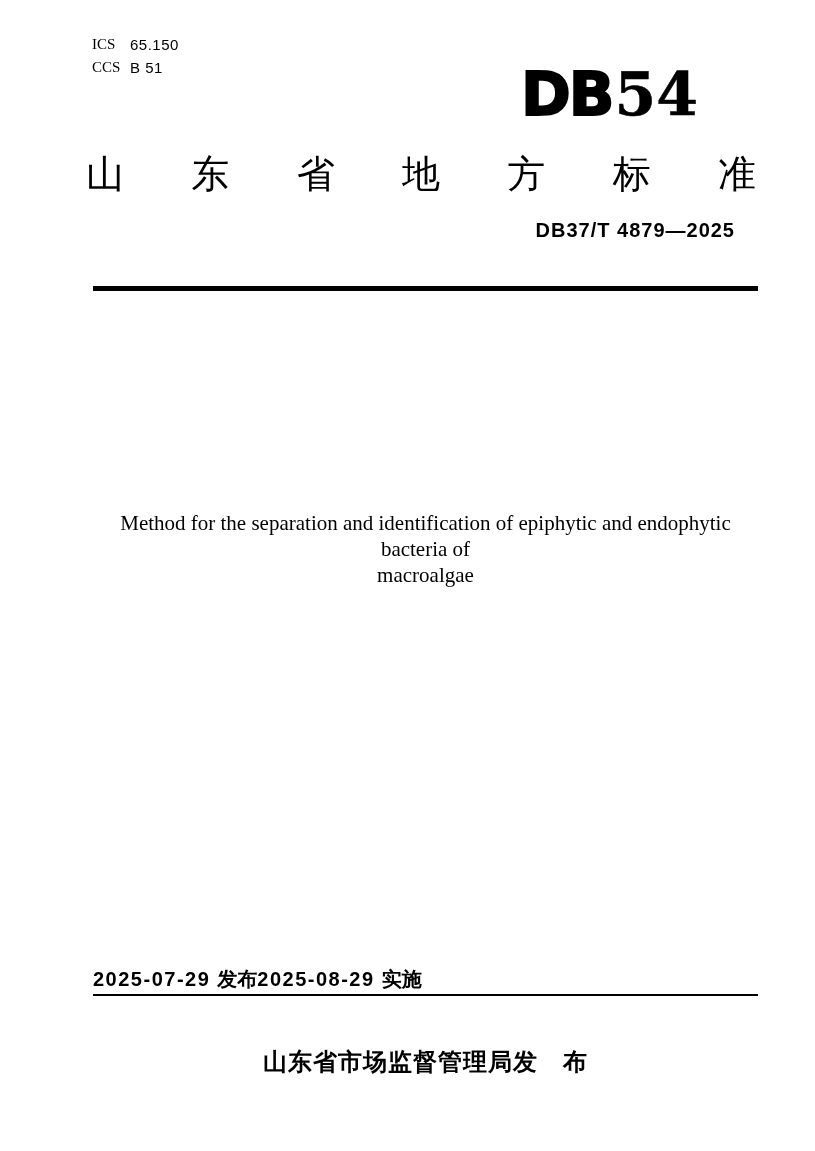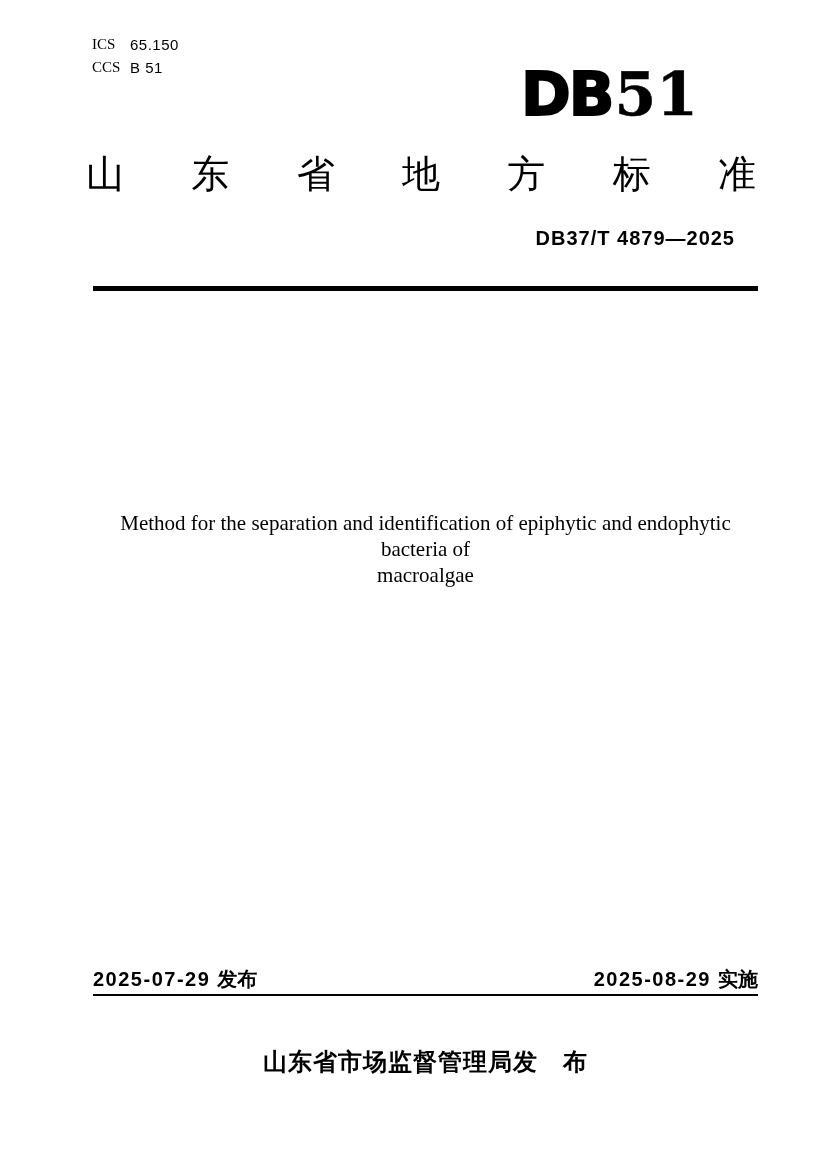--- a/index.html
+++ b/index.html
@@ -30,39 +30,39 @@
   }
   
   .category-row {
     position:absolute; left:86px; top:152px; width:670px;
     display:flex; justify-content:space-between;
     font-size:38px; font-weight:500; line-height:1.2;
   }
   
   .std-number {
     position:absolute; top:219px; right:80px;
-    font-size:20px; font-weight:600; letter-spacing:1px; white-space:nowrap;margin-top:8px;
+    font-size:20px; font-weight:600; letter-spacing:1px; white-space:nowrap;
   }
   
   .rule-thick { position:absolute; left:93px; top:286px; width:665px; height:5px; background:#000; }
   .rule-thin  { position:absolute; left:93px; top:994px; width:665px; height:2px; background:#000; }
   
   .doc-title {
     position:absolute; left:93px; top:436px; width:665px;
     text-align:center; font-size:37px; font-weight:700; white-space:nowrap;
   }
   .doc-title-en {
     position:absolute; left:93px; top:510px; width:665px;
     text-align:center; font-family:"Liberation Serif", serif;
     font-size:21px; line-height:26px; font-weight:400;
   }
   
   .dates-row {
     position:absolute; left:93px; top:966px; width:665px;
-    display:flex; justify-content:space-between;
+    display:flex; 
     font-size:20px; font-weight:700; white-space:nowrap;
   }
   .date-value { letter-spacing:1.5px; margin-right:7px; }
   
   .publisher-row {
     position:absolute; left:93px; top:1046px; width:665px;
     display:flex; justify-content:center; align-items:baseline; 
     font-size:24px; font-weight:700; letter-spacing:1px; white-space:nowrap;
   }
 </style>
@@ -76,21 +76,21 @@
       <span class="ics-label">ICS</span>
       <span class="ics-value">65.150</span>
     </div>
     <div class="ics-line">
       <span class="ics-label">CCS</span>
       <span class="ics-value">B 51</span>
     </div>
   </div>
 
   <div class="db-logo">
-    <span class="db">DB</span><span class="num">51</span>
+    <span class="db">DB</span><span class="num">54</span>
   </div>
 
   <div class="category-row">
     <span>山</span>
     <span>东</span>
     <span>省</span>
     <span>地</span>
     <span>方</span>
     <span>标</span>
     <span>准</span>

